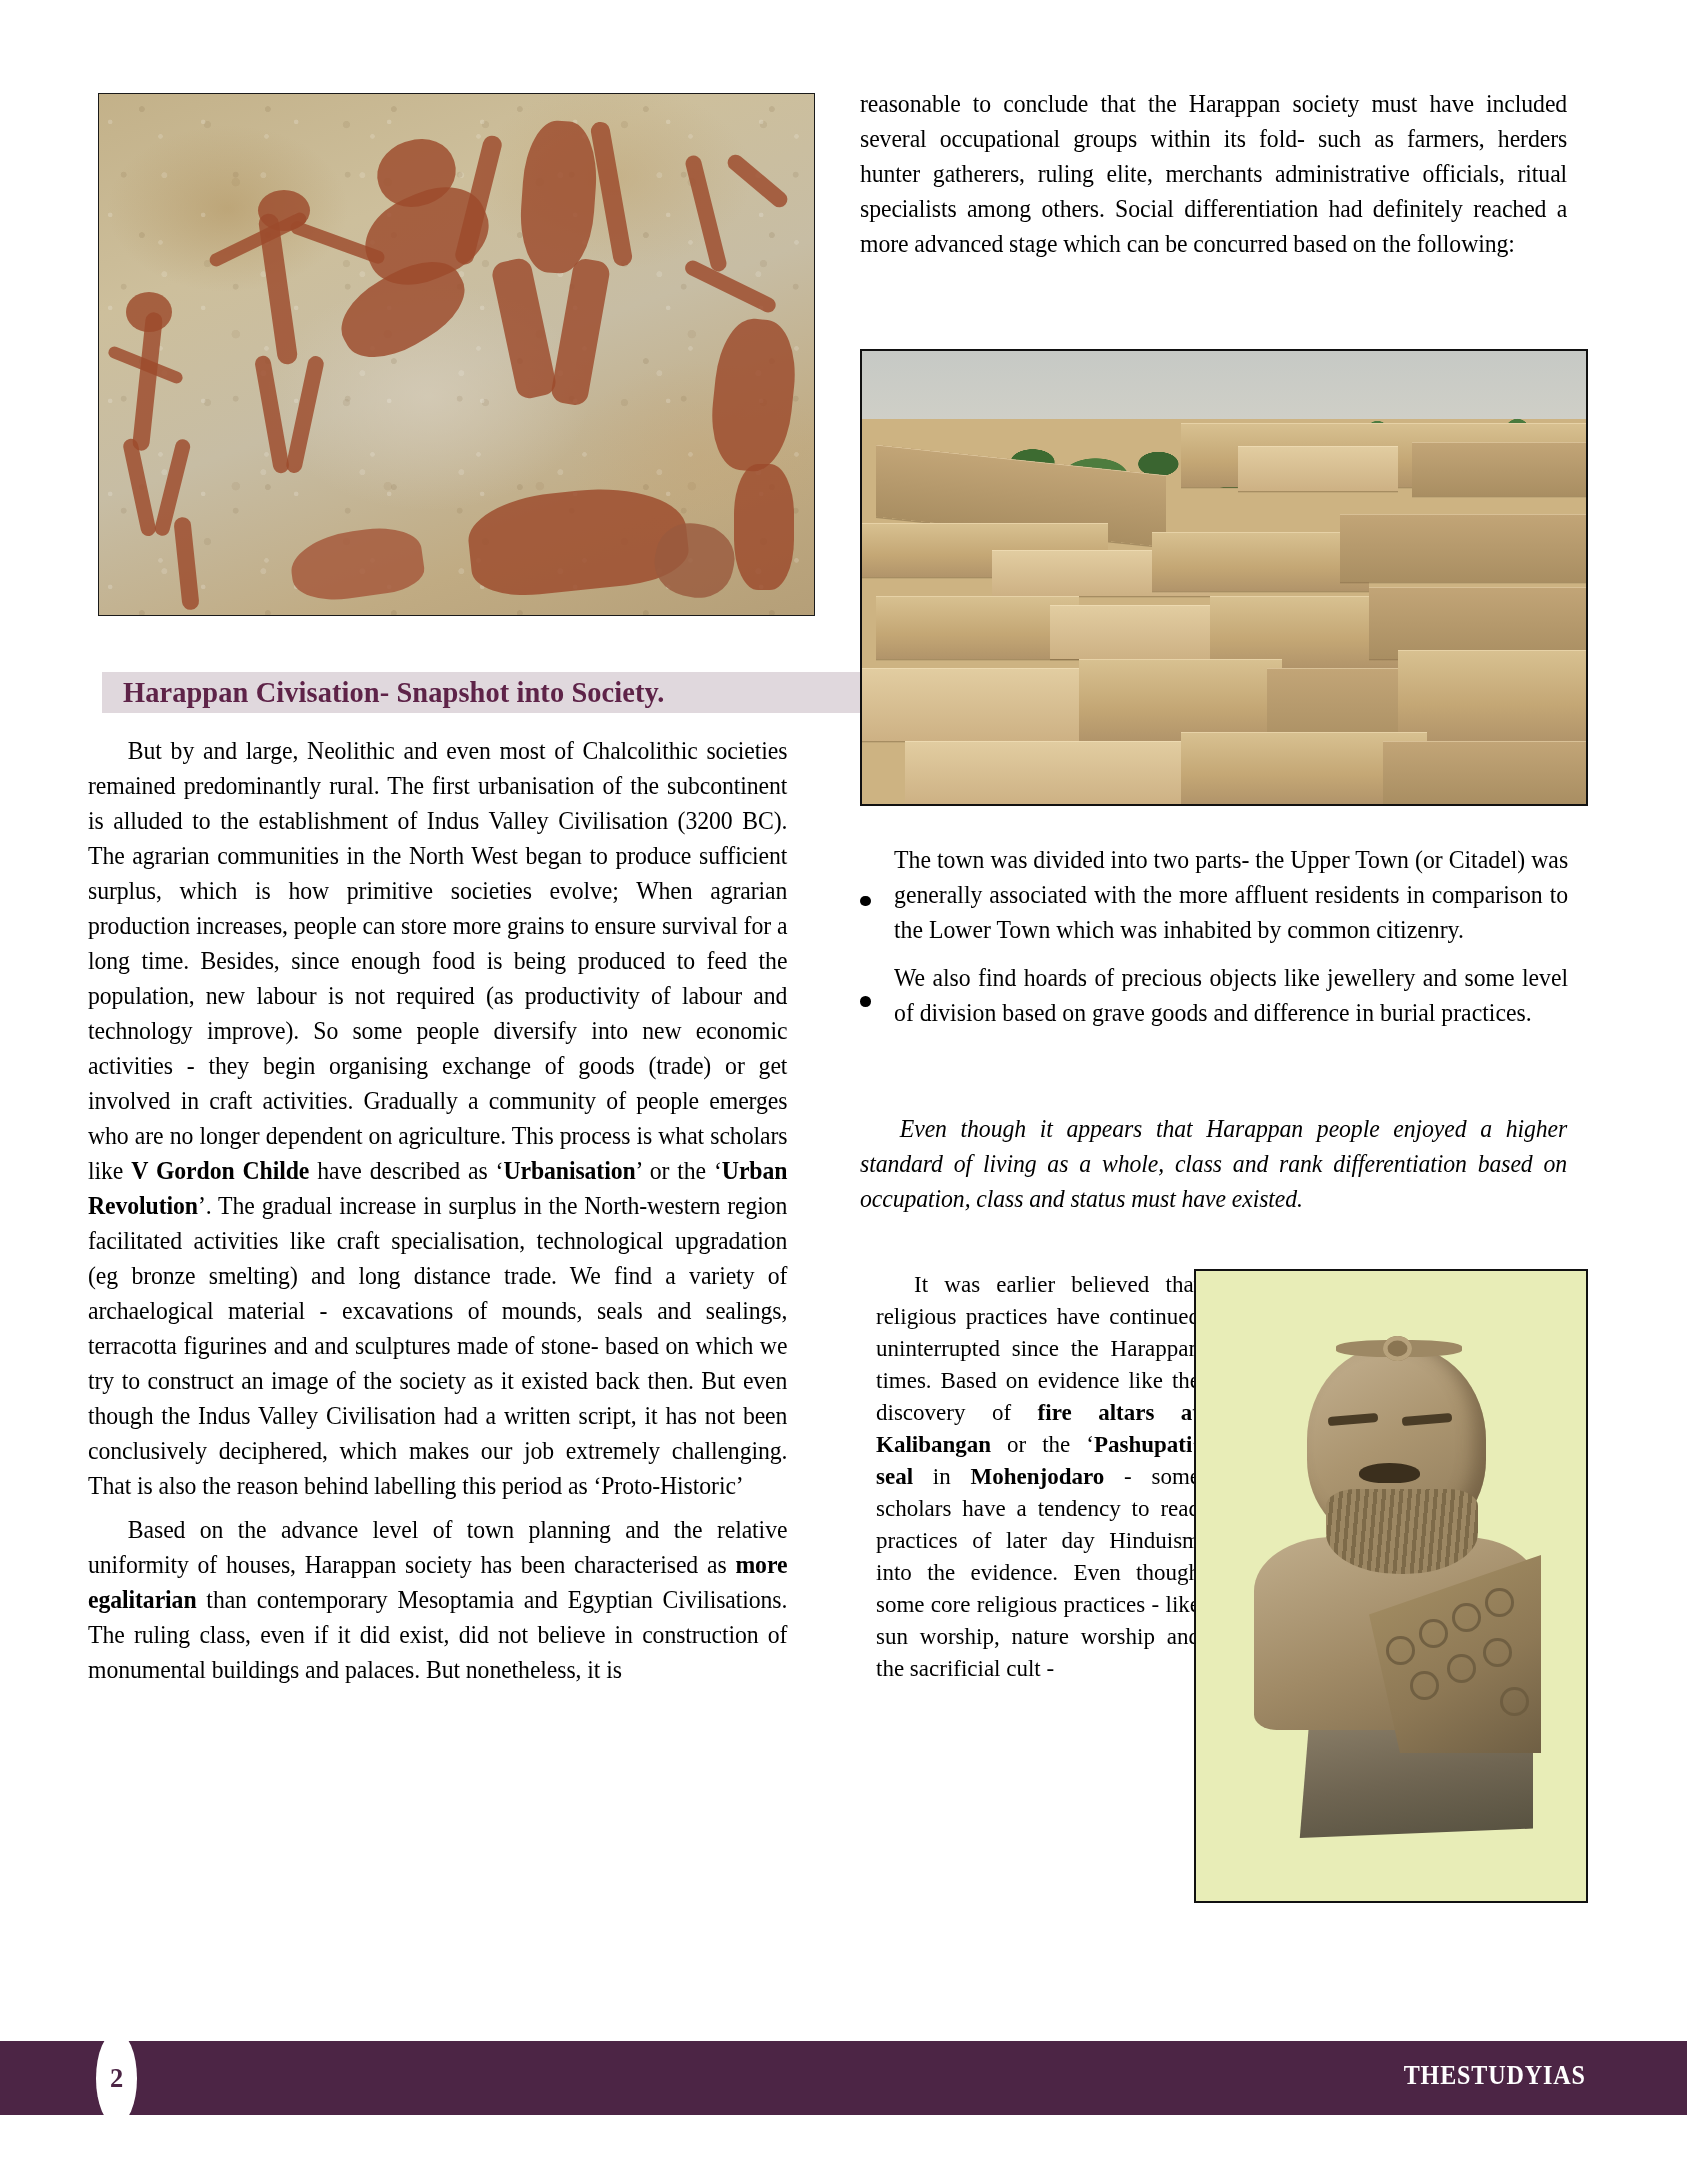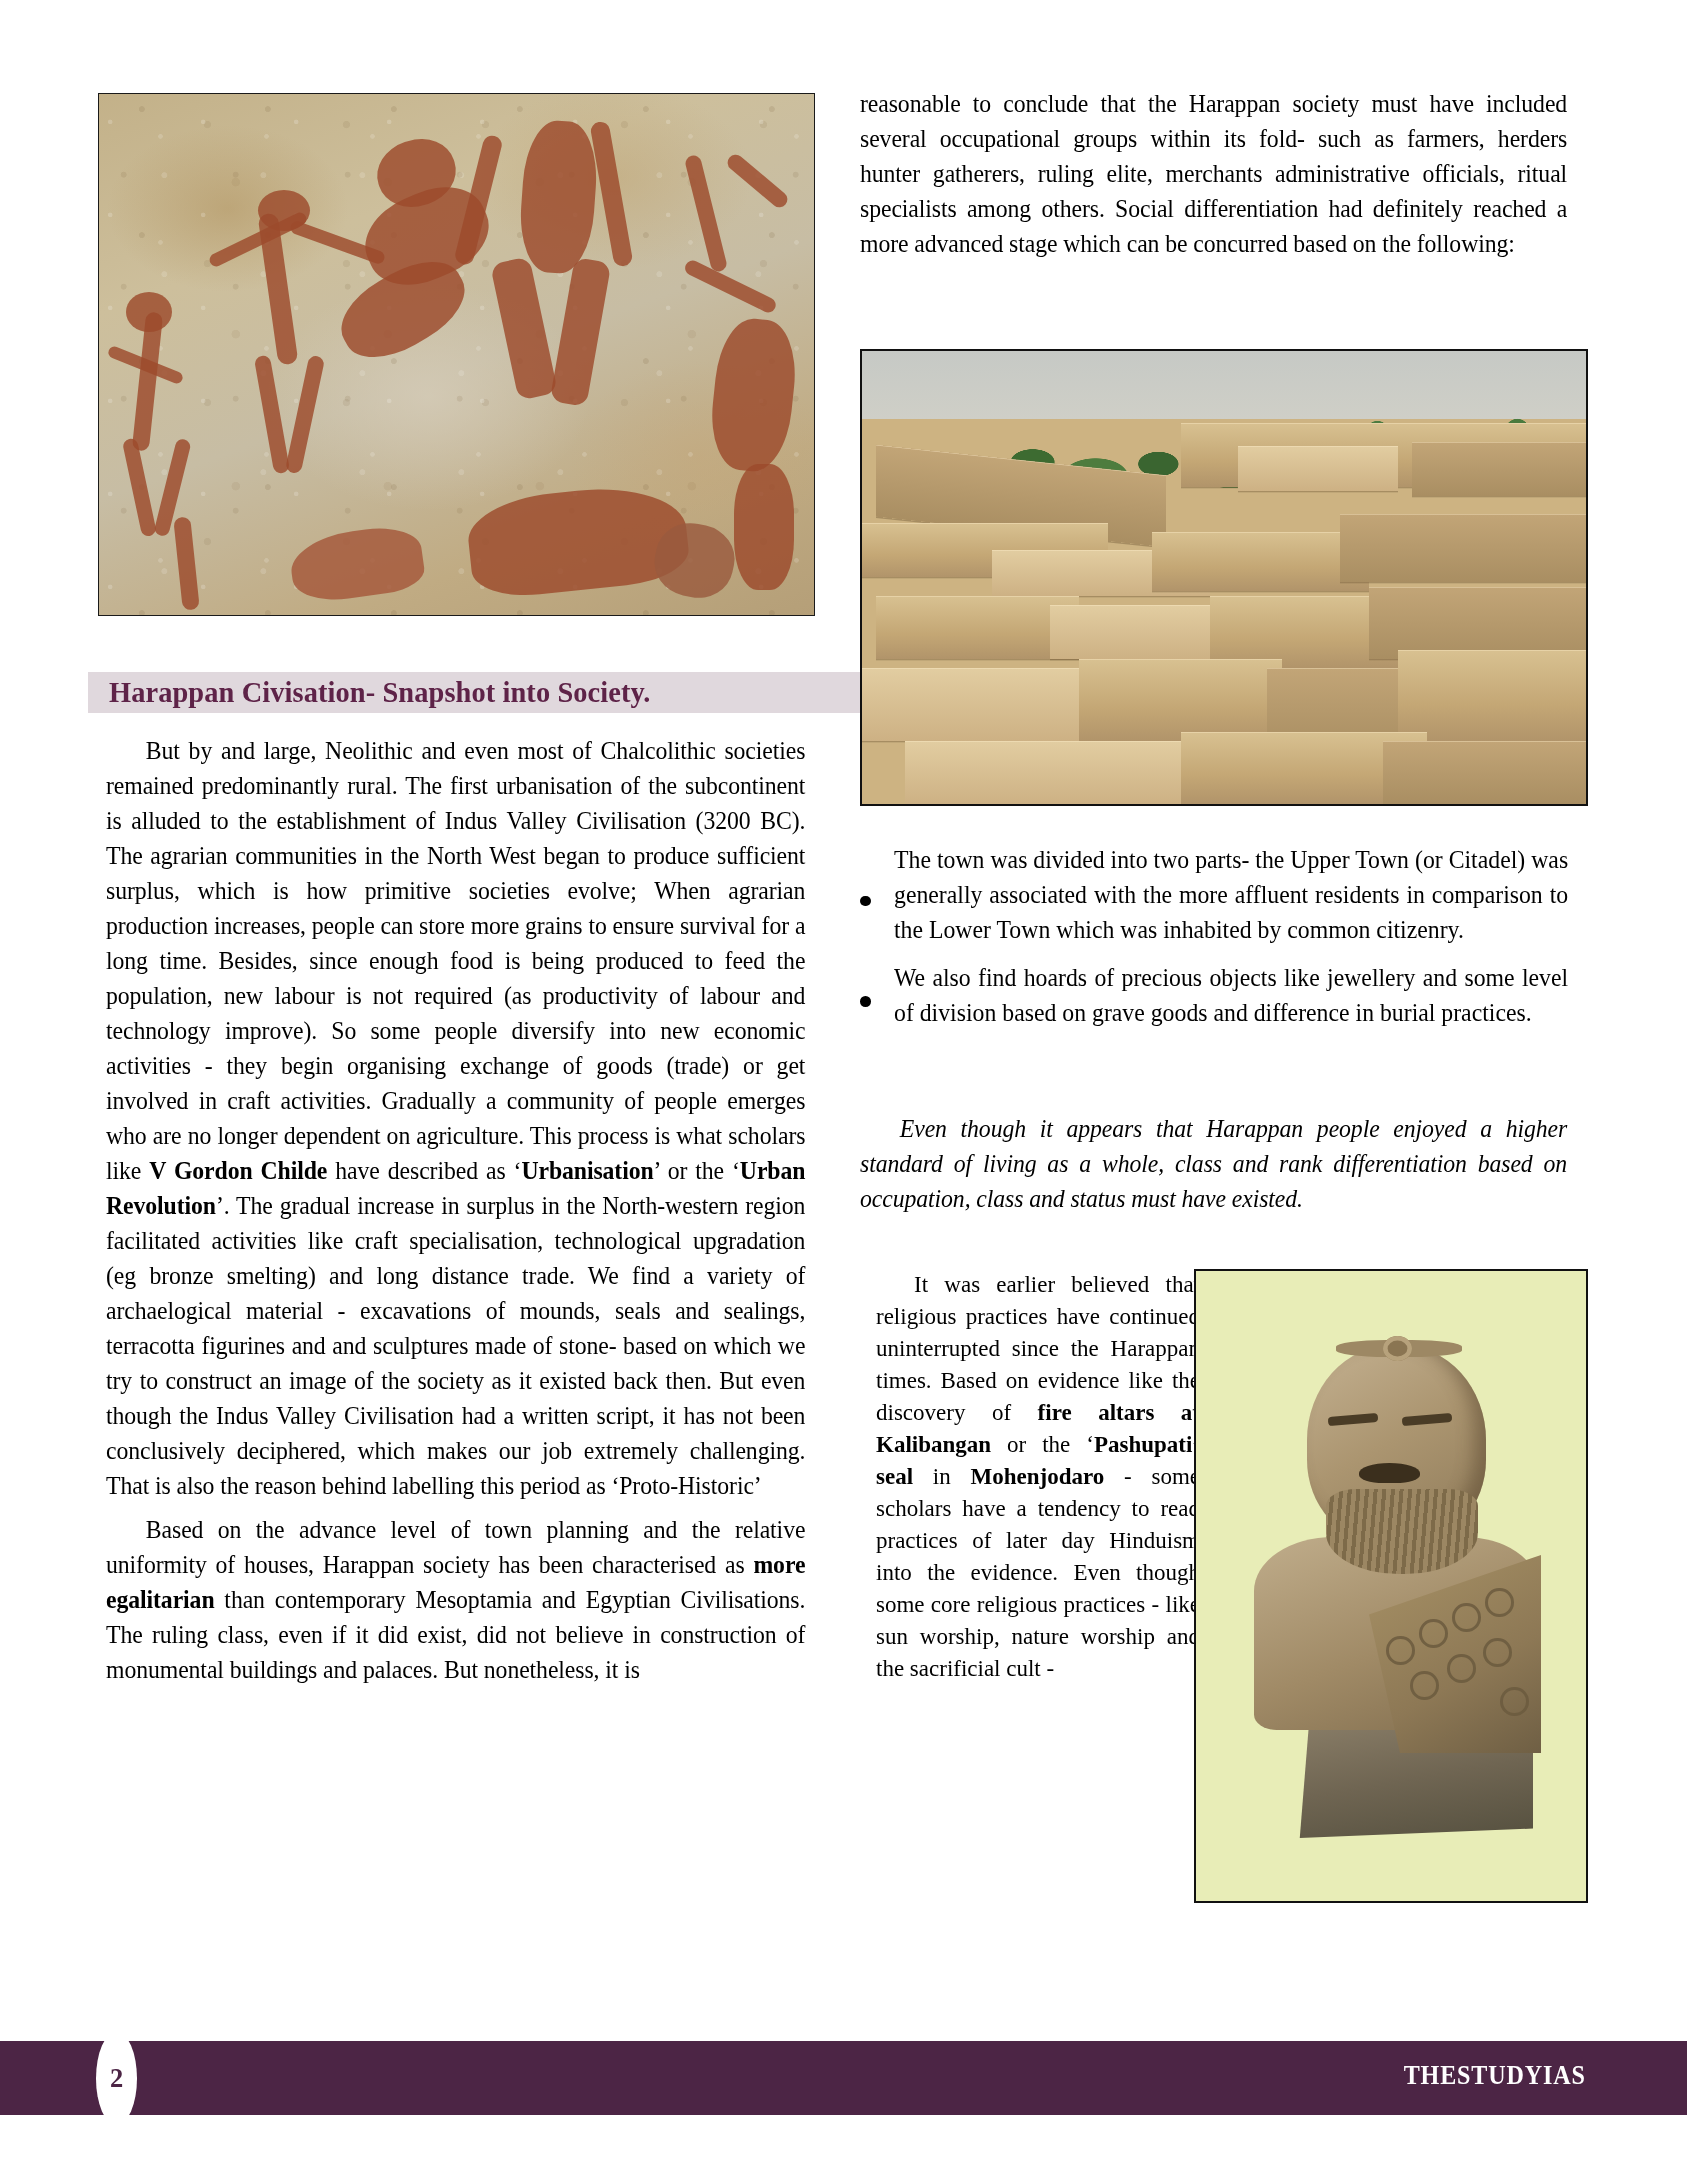--- a/index.html
+++ b/index.html
@@ -182,21 +182,21 @@
   }
   .pk-arm {
     left: 58px; top: 378px; width: 79px; height: 54px;
     background: linear-gradient(150deg, #b09a74, #8a7654);
     border-radius: 22% 40% 40% 22%;
   }
 
   
   .heading-band {
     position: absolute;
-    left: 88px;
+    left: 102px;
     top: 672px;
     width: 809px;
     height: 41px;
     background: #e0d8dd;
   }
   .heading-band .heading-text {
     position: absolute;
     left: 21px;
     top: 4px;
     font-family: "Liberation Serif", serif;
@@ -204,21 +204,21 @@
     font-size: 28.4px;
     line-height: 34px;
     color: #5e2348;
     letter-spacing: 0.1px;
     white-space: nowrap;
   }
 
   
   .left-text {
     position: absolute;
-    left: 106px;
+    left: 88px;
     top: 733px;
     width: 721px;
   }
 
   
   .right-top {
     position: absolute;
     left: 860px;
     top: 86px;
     width: 729px;

